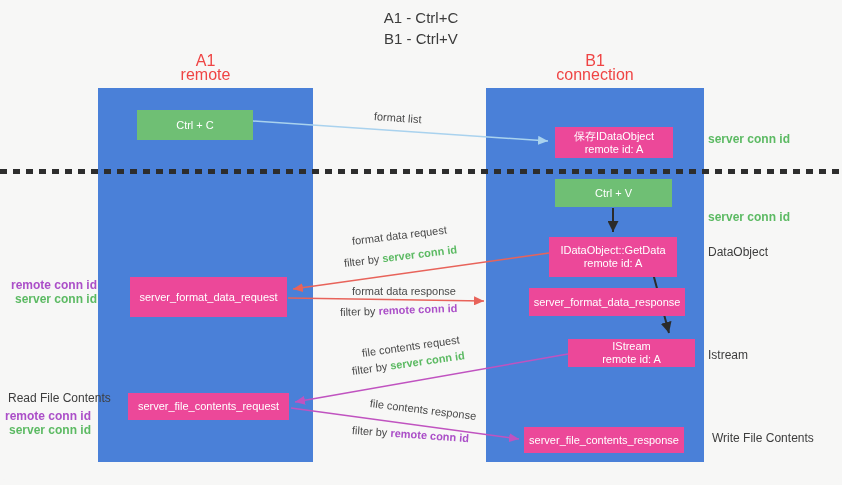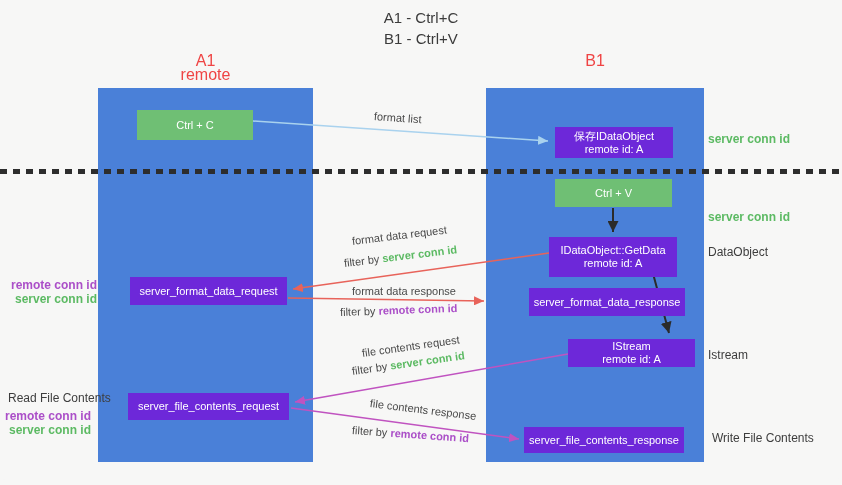--- a/index.html
+++ b/index.html
@@ -24,26 +24,26 @@
   .lane-right{left:486px;width:218px;}
   
   .dotted{left:0;top:169px;width:842px;height:5px;z-index:4;
     background:repeating-linear-gradient(to right,#2d2d2d 0 7px,transparent 7px 13px);}
   
   #arrows{position:absolute;left:0;top:0;width:842px;height:485px;z-index:2;pointer-events:none;}
   
   .node{display:flex;flex-direction:column;align-items:center;justify-content:center;
     color:#fff;font-size:11px;line-height:13px;text-align:center;z-index:3;white-space:nowrap;}
   .green{background:#6fbf74;}
-  .orange{background:#6d28d9;}
+  .orange{background:#ec4899;}
   .n-ctrlc{left:137px;top:110px;width:116px;height:30px;}
   .n-save{left:555px;top:127px;width:118px;height:31px;}
   .n-ctrlv{left:555px;top:179px;width:117px;height:28px;}
   .n-getdata{left:549px;top:237px;width:128px;height:40px;}
-  .n-fmtreq{left:130px;top:277px;width:157px;height:28px;align-items:center;}
+  .n-fmtreq{left:130px;top:277px;width:157px;height:40px;align-items:center;}
   .n-fmtres{left:489px;top:288px;width:156px;height:28px;margin-left:40px;}
   .n-istream{left:568px;top:339px;width:127px;height:28px;}
   .n-filereq{left:128px;top:393px;width:161px;height:27px;}
   .n-fileres{left:524px;top:427px;width:160px;height:26px;}
   
   .side{font-size:12px;line-height:14px;z-index:3;white-space:nowrap;}
   .green-t{color:#5cba63;font-weight:bold;}
   .purple-t{color:#ab4fc8;font-weight:bold;}
   .sl-r1{left:708px;top:132px;}
   .sl-r2{left:708px;top:210px;}
@@ -74,20 +74,21 @@
     <div>A1 - Ctrl+C</div>
     <div>B1 - Ctrl+V</div>
   </div>
 
   <div class="abs lane-header lh-left">
     <div>A1</div>
     <div>remote</div>
   </div>
   <div class="abs lane-header lh-right">
     <div>B1</div>
+    <div>connection</div>
   </div>
 
   <div class="abs lane lane-left"></div>
   <div class="abs lane lane-right"></div>
 
   <svg id="arrows" viewBox="0 0 842 485">
     <defs>
       <marker id="mk-blue" markerUnits="userSpaceOnUse" markerWidth="11" markerHeight="9" refX="10" refY="4.5" orient="auto">
         <path d="M0,0 L10,4.5 L0,9 Z" fill="#a9d2ee"></path>
       </marker>

